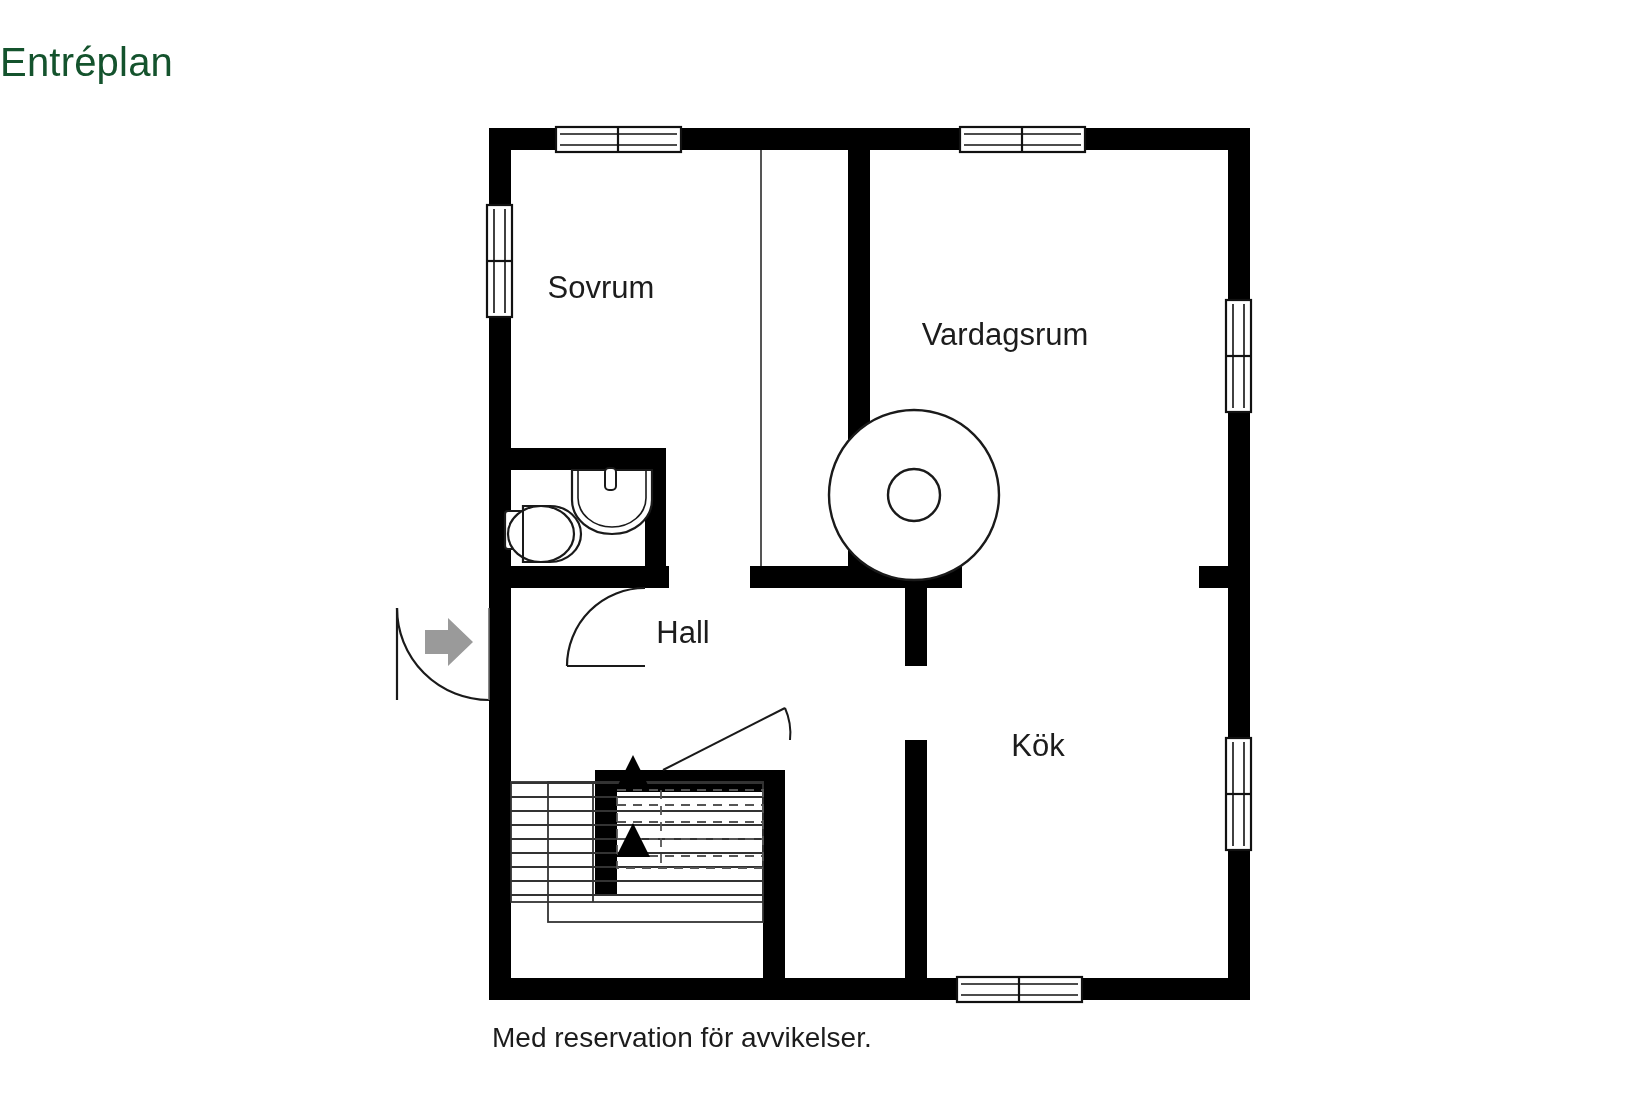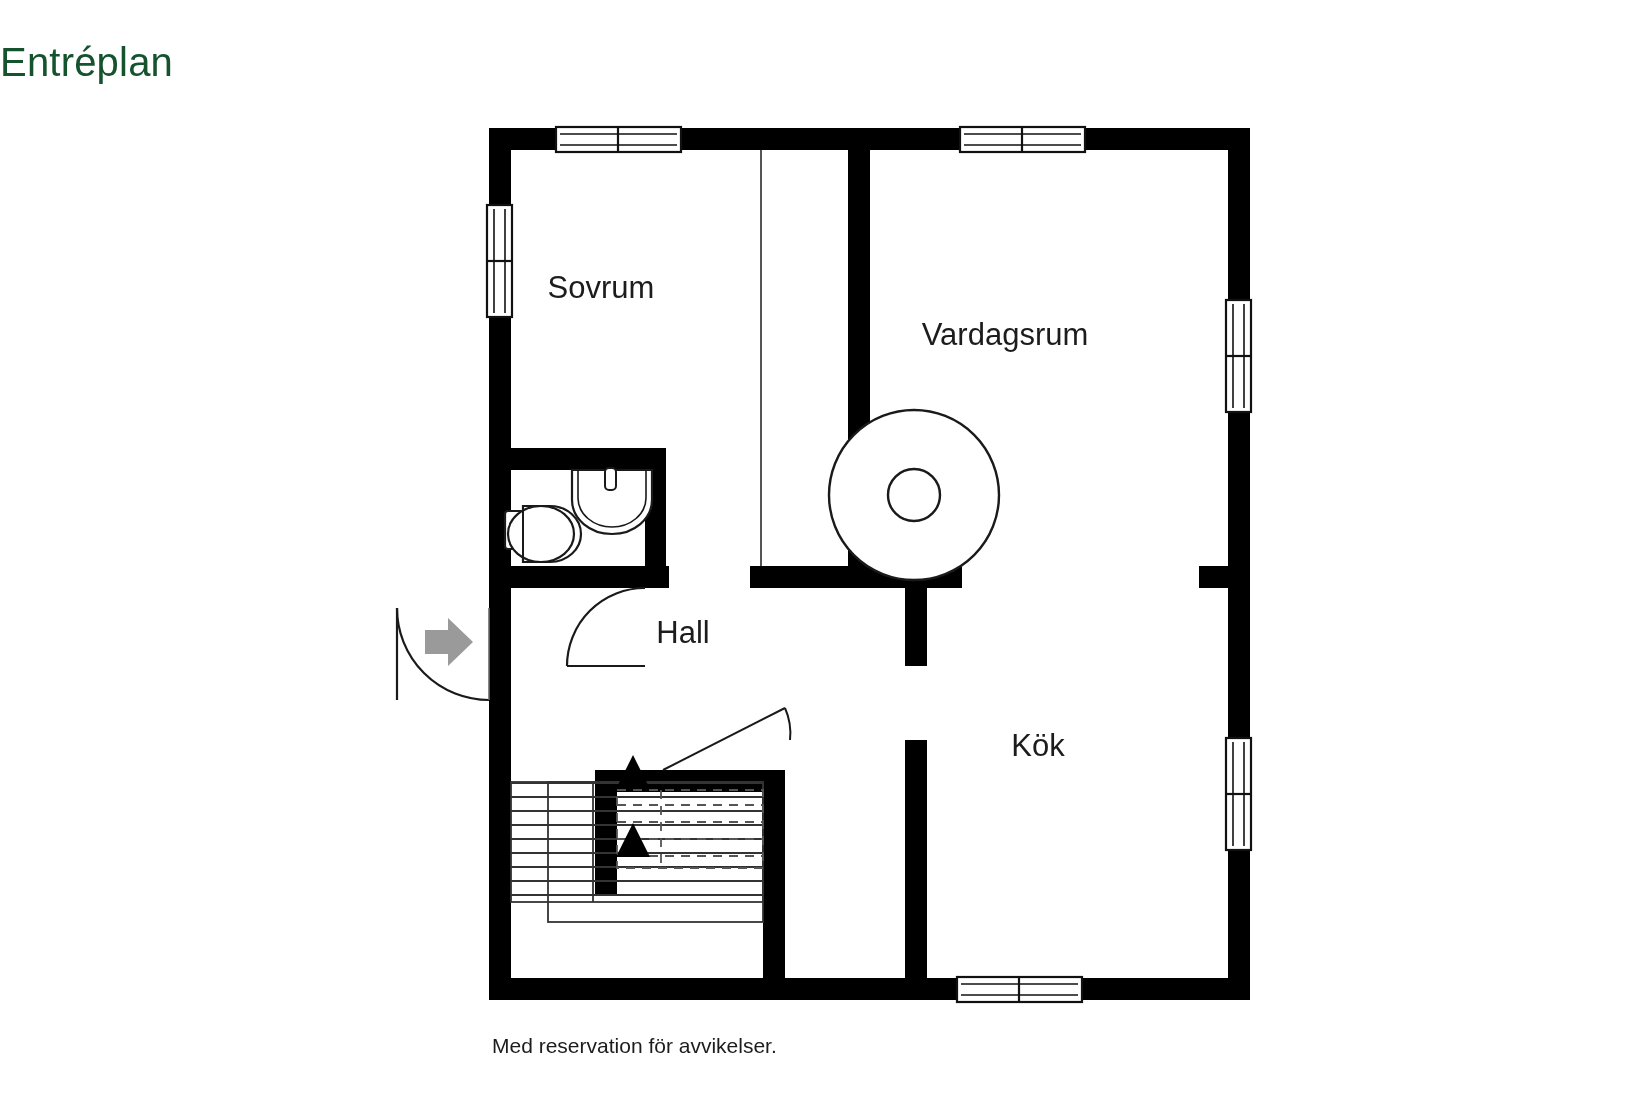--- a/index.html
+++ b/index.html
@@ -30,24 +30,23 @@
     text-align: left;
     font-size: 40px;
     font-weight: 400;
     letter-spacing: 0.2px;
     color: #14532d;
   }
   .plan-caption {
     position: absolute;
     left: 492px;
     top: 1022px;
-    font-size: 21px;
+    font-size: 28px;
     font-weight: 400;
     color: #1c1c1c;
-    margin-top: 12px;
   }
   svg.floorplan {
     position: absolute;
     left: 0;
     top: 0;
     width: 1650px;
     height: 1100px;
     display: block;
   }
   .room-label {

